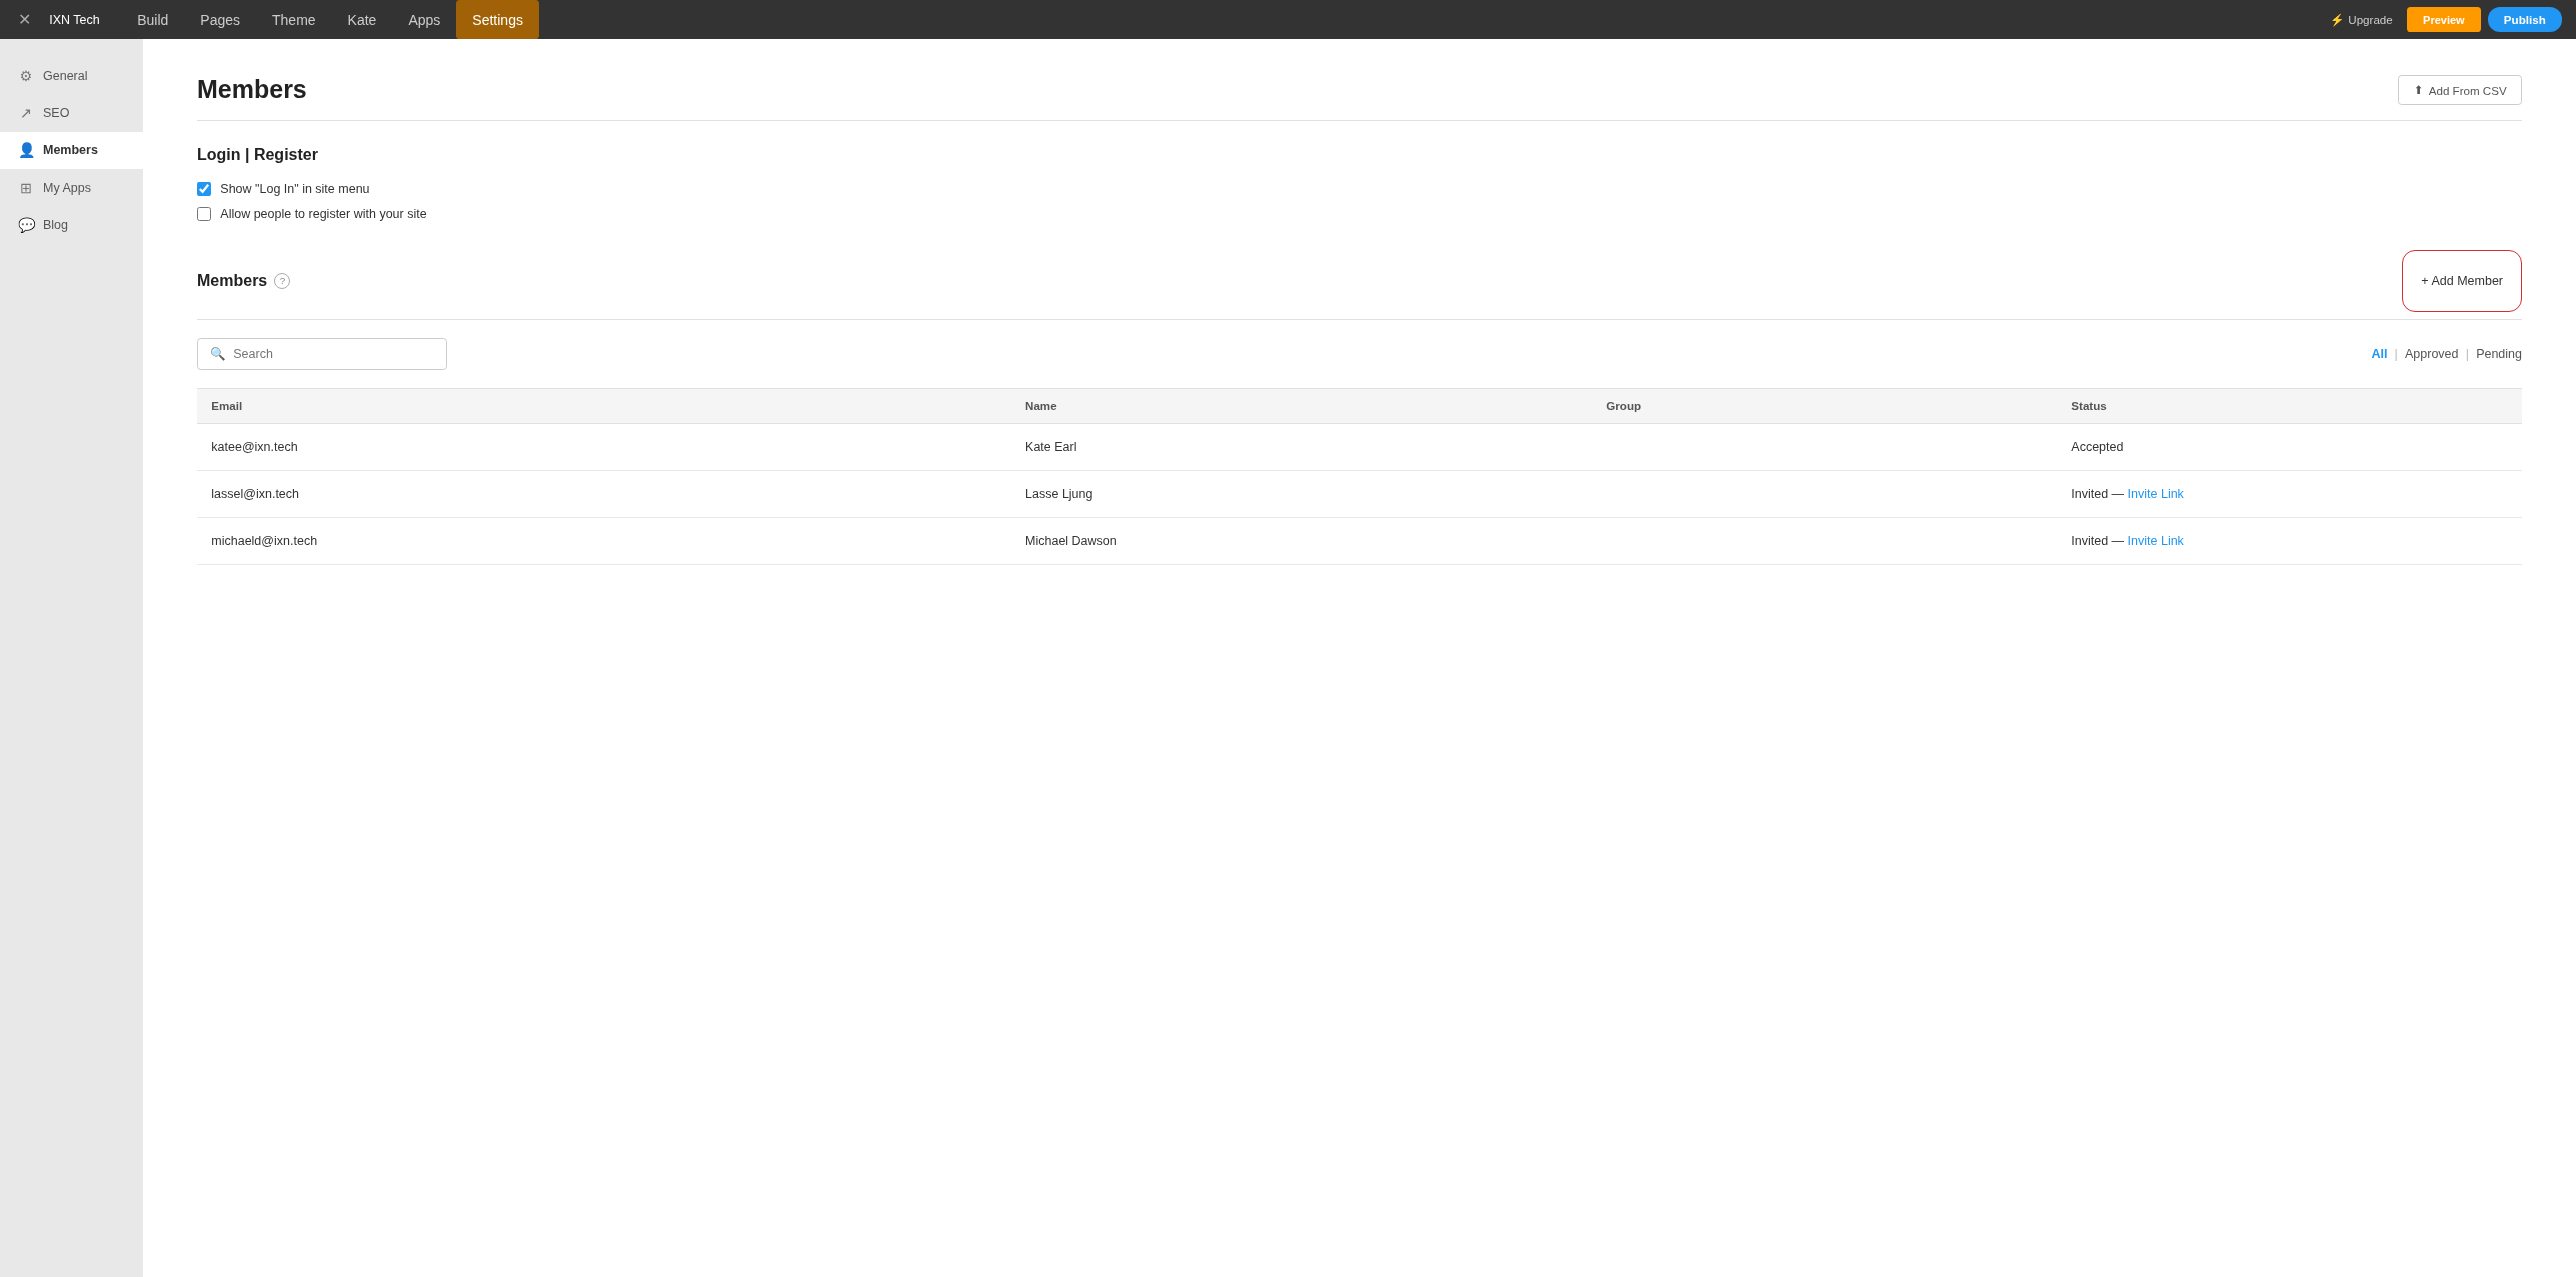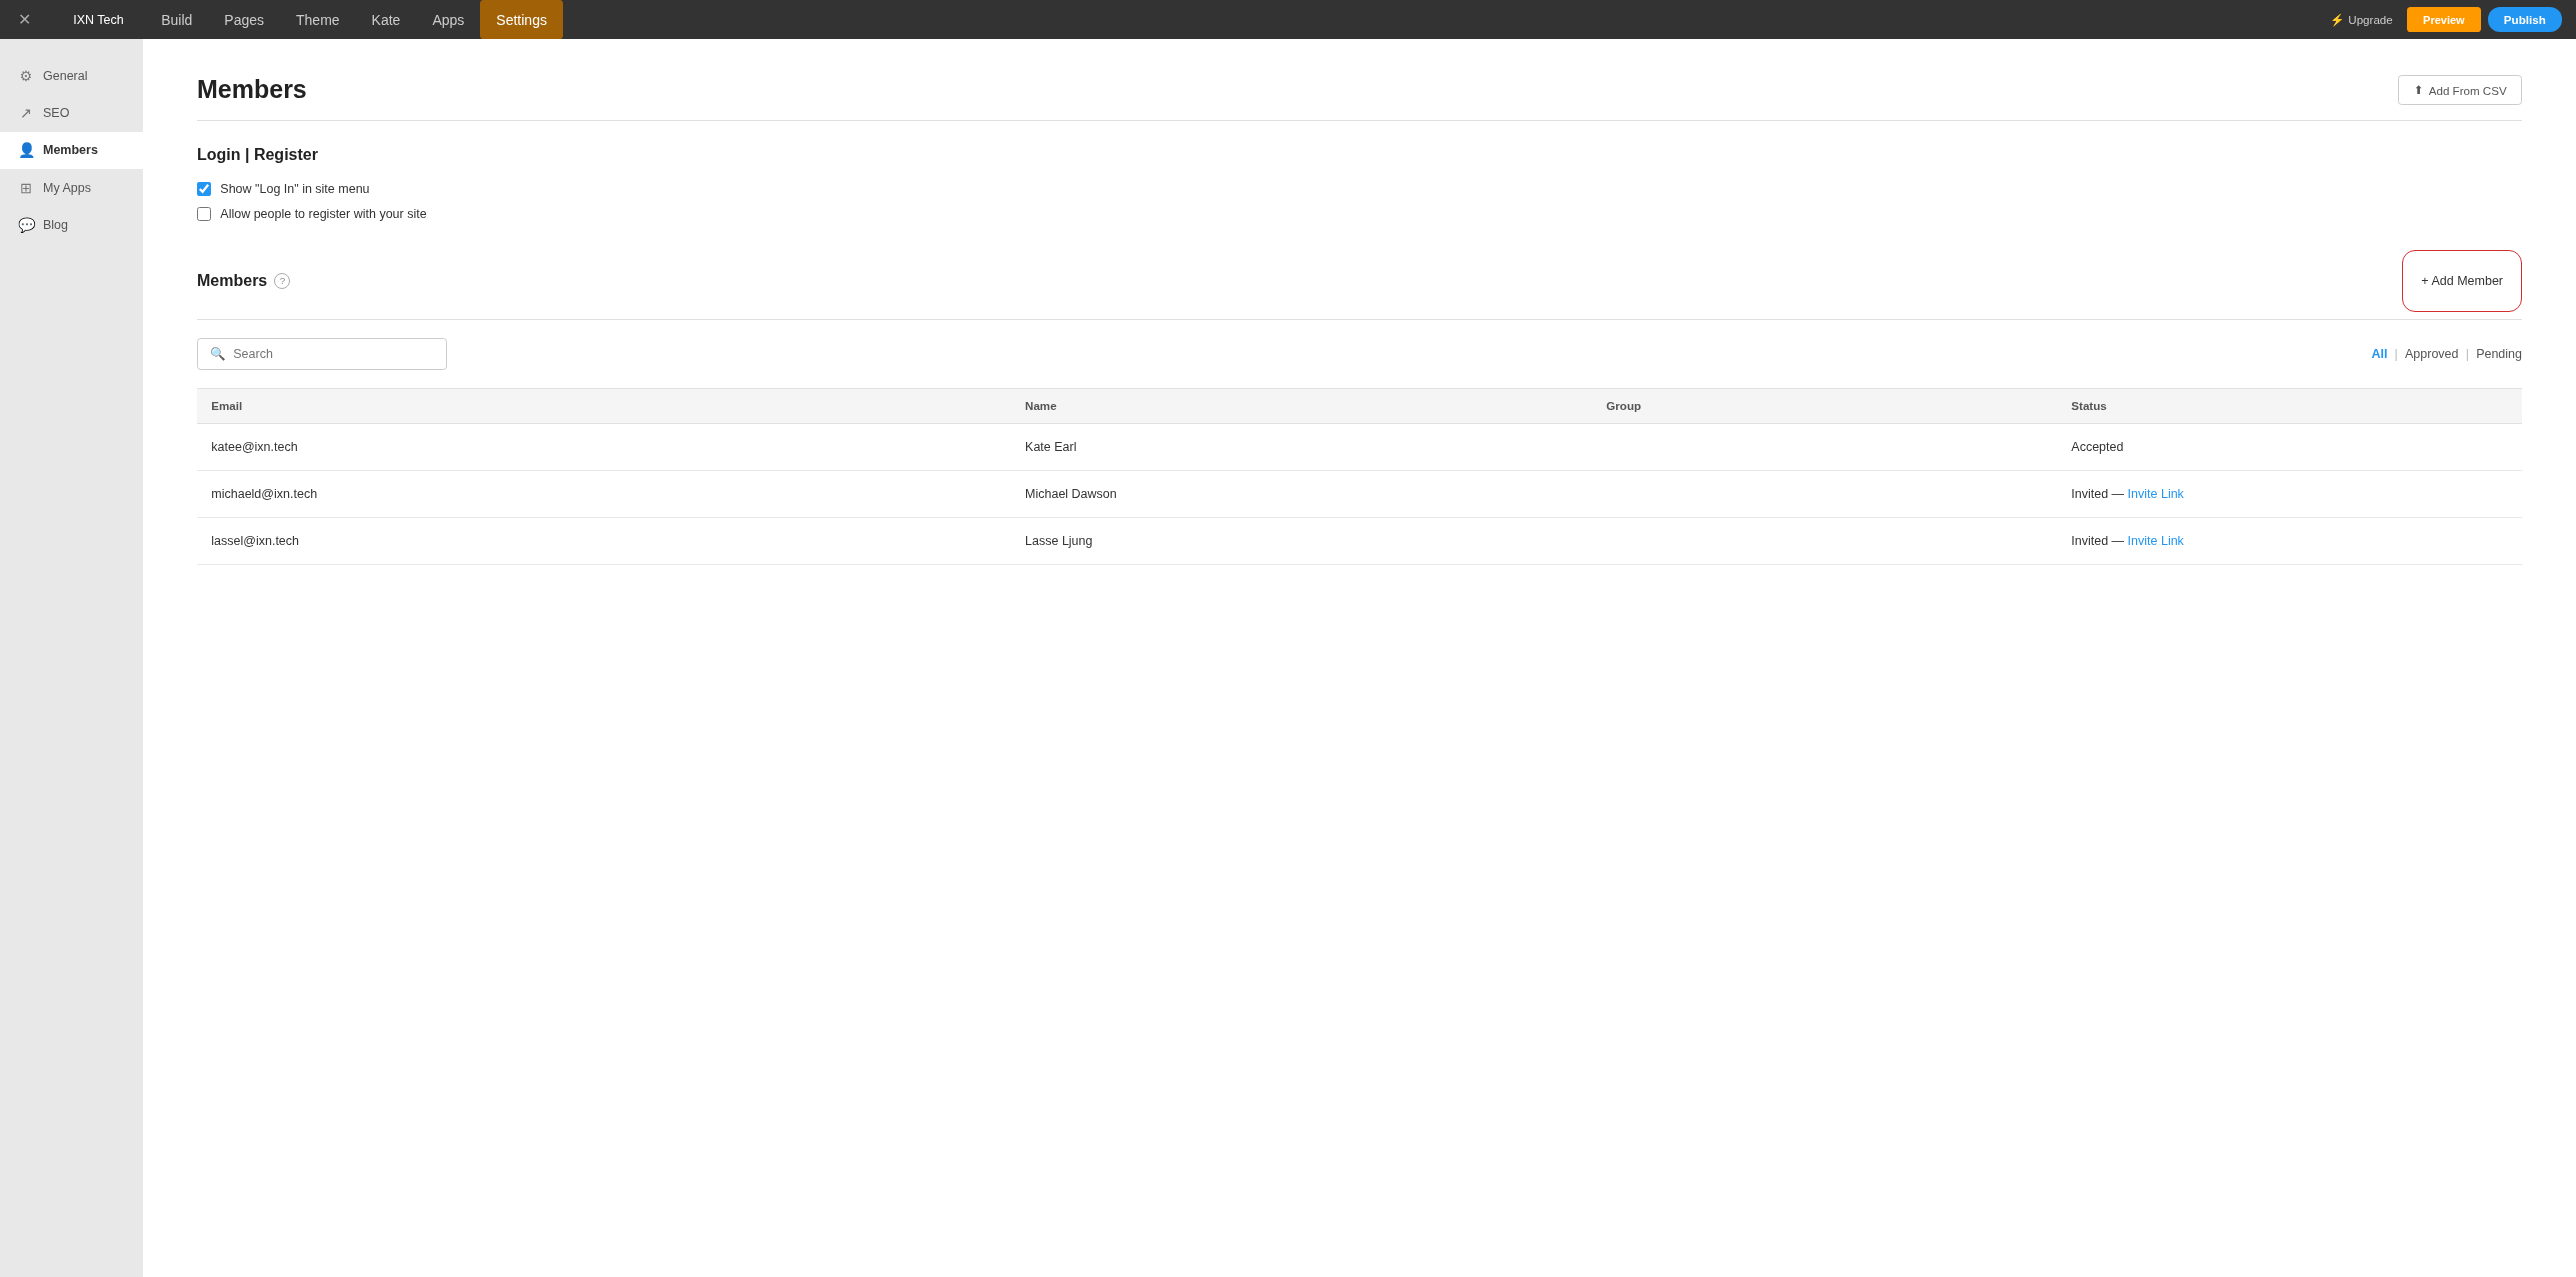--- a/index.html
+++ b/index.html
@@ -21,21 +21,20 @@
       margin-right: 14.3px;
       background: none;
       border: none;
       padding: 3.6px;
     }
     .top-nav .site-name {
       color: #fff;
       font-size: 12.5px;
       margin-right: 21.5px;
       font-weight: 500;
-      margin-left: 24px;
     }
     .top-nav .nav-links {
       display: flex;
       align-items: center;
       gap: 0;
       flex: 1;
     }
     .top-nav .nav-link {
       color: #ccc;
       font-size: 14px;
@@ -415,33 +414,33 @@
         </tr>
       </thead>
       <tbody>
         <tr>
           <td>katee@ixn.tech</td>
           <td>Kate Earl</td>
           <td></td>
           <td>Accepted</td>
         </tr>
         <tr>
+          <td>lassel@ixn.tech</td>
+          <td>Lasse Ljung</td>
+          <td></td>
+          <td>
+            <span>Invited — </span><a class="invite-link">Invite Link</a>
+          </td>
+        </tr>
+        <tr>
           <td>michaeld@ixn.tech</td>
           <td>Michael Dawson</td>
           <td></td>
           <td>
             <span>Invited — </span><a class="invite-link">Invite Link</a>
           </td>
         </tr>
-        <tr>
-          <td>lassel@ixn.tech</td>
-          <td>Lasse Ljung</td>
-          <td></td>
-          <td>
-            <span>Invited — </span><a class="invite-link">Invite Link</a>
-          </td>
-        </tr>
       </tbody>
     </table>
 
   </main>
 </div>
 
 
 </body></html>

